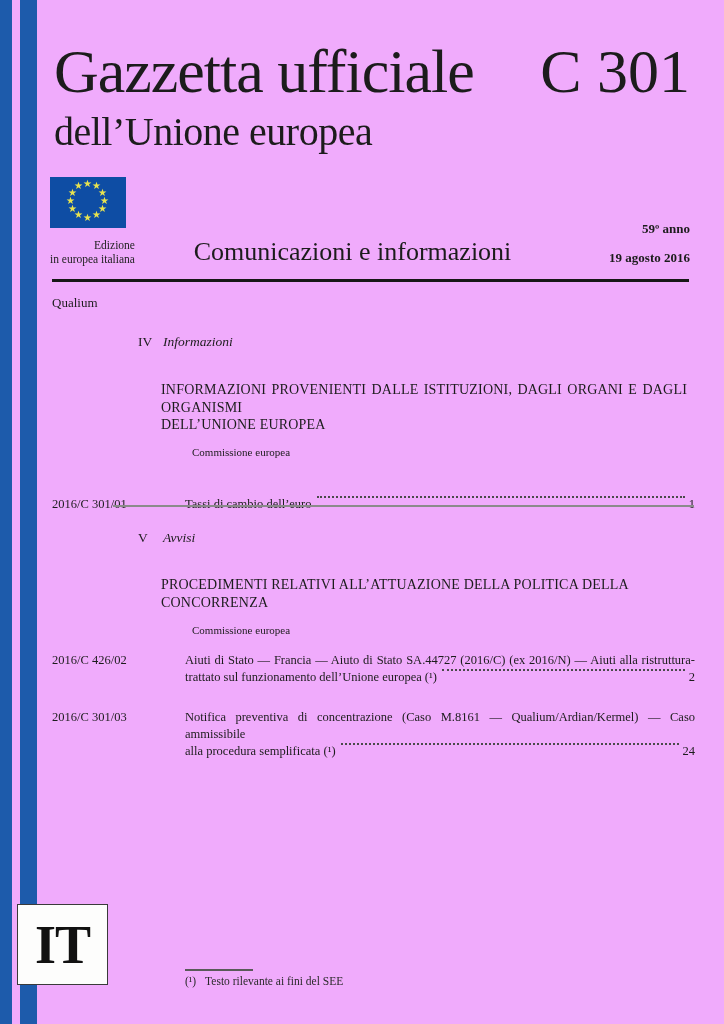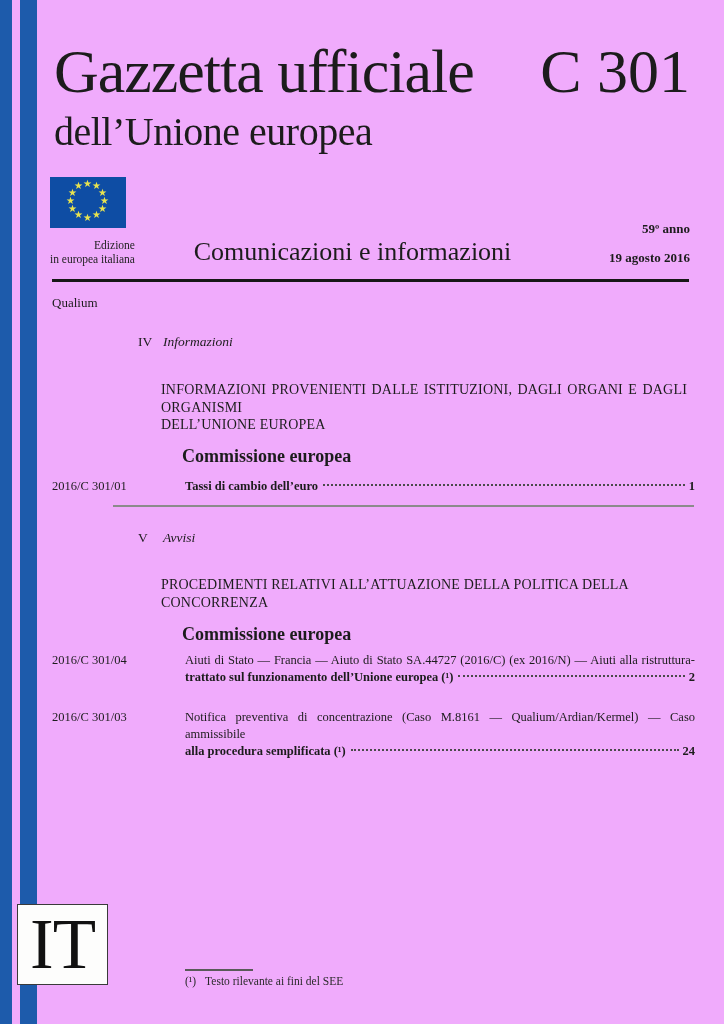--- a/index.html
+++ b/index.html
@@ -68,29 +68,29 @@
   }
   .sec-head { position:absolute; font-size:13.5px; }
   .sec-head .numeral { position:absolute; left:0; top:0; }
   .sec-head .sec-title { position:absolute; left:25px; top:0; font-style:italic; }
   .sec-sub {
     position:absolute; left:161px; width:526px;
     font-size:14px; line-height:17.5px; letter-spacing:0.2px;
   }
   .sec-sub .line { display:block; }
   .sec-sub .line.just { text-align:justify; text-align-last:justify; }
-  .org-head { position:absolute; left:182px; font-size:18px; font-weight:bold; }
+  .org-head { position:absolute; left:192px; font-size:11px; font-weight:normal; }
 
   .toc-entry {
     position:absolute; left:52px; width:643px; font-size:12.5px; line-height:17px;
   }
   .toc-id { position:absolute; left:0; top:0; white-space:nowrap; }
   .toc-body { margin-left:133px; width:510px; }
   .toc-line { display:block; text-align:justify; text-align-last:justify; }
-  .toc-last { display:flex; align-items:center;font-weight:bold; }
+  .toc-last { display:flex; align-items:flex-start; }
   .toc-last .txt { white-space:nowrap; }
   .leader {
     flex:1 1 auto;
     border-bottom:2px dotted #4a4a4a;
     margin:0 4px 3px 5px; height:1px; min-width:20px;
   }
   .toc-page { text-align:right; }
 
   .rule-thin {
     position:absolute; left:113px; top:505px;
@@ -107,21 +107,21 @@
   }
   .footnote .marker { margin-right:9px; }
   .lang-box {
     position:absolute; left:17px; top:904px;
     width:91px; height:81px;
     background:#fdfdfc; border:1.5px solid #3a3a3a;
     display:flex; align-items:center; justify-content:center;
     z-index:3;
   }
   .lang-box .code {
-    font-size:71px; font-weight:normal; letter-spacing:-1px; color:#111;text-align:right;
+    font-size:54px; font-weight:bold; letter-spacing:-1px; color:#111;text-align:right;
   }
 </style>
 </head>
 <body>
 
 <div class="page">
 
   <div class="stripe outer"></div>
   <div class="stripe inner"></div>
 
@@ -162,21 +162,21 @@
     <span class="sec-title">Informazioni</span>
   </div>
 
   <div class="sec-sub" style="top:381px">
     <span class="line just">INFORMAZIONI PROVENIENTI DALLE ISTITUZIONI, DAGLI ORGANI E DAGLI ORGANISMI</span>
     <span class="line">DELL’UNIONE EUROPEA</span>
   </div>
 
   <div class="org-head" style="top:446px">Commissione europea</div>
 
-  <div class="toc-entry" style="top:478px">
+  <div class="toc-entry" style="top:496px">
     <span class="toc-id">2016/C 301/01</span>
     <div class="toc-body">
       <div class="toc-last">
         <span class="txt">Tassi di cambio dell’euro</span>
         <span class="leader"></span>
         <span class="toc-page">1</span>
       </div>
     </div>
   </div>
 
@@ -187,21 +187,21 @@
     <span class="sec-title">Avvisi</span>
   </div>
 
   <div class="sec-sub" style="top:576px">
     <span class="line">PROCEDIMENTI RELATIVI ALL’ATTUAZIONE DELLA POLITICA DELLA CONCORRENZA</span>
   </div>
 
   <div class="org-head" style="top:624px">Commissione europea</div>
 
   <div class="toc-entry" style="top:652px">
-    <span class="toc-id">2016/C 301/04</span>
+    <span class="toc-id">2016/C 426/02</span>
     <div class="toc-body">
       <span class="toc-line">Aiuti di Stato — Francia — Aiuto di Stato SA.44727 (2016/C) (ex 2016/N) — Aiuti alla ristruttura-</span>
       <div class="toc-last">
         <span class="txt">trattato sul funzionamento dell’Unione europea (¹)</span>
         <span class="leader"></span>
         <span class="toc-page">2</span>
       </div>
     </div>
   </div>
 

